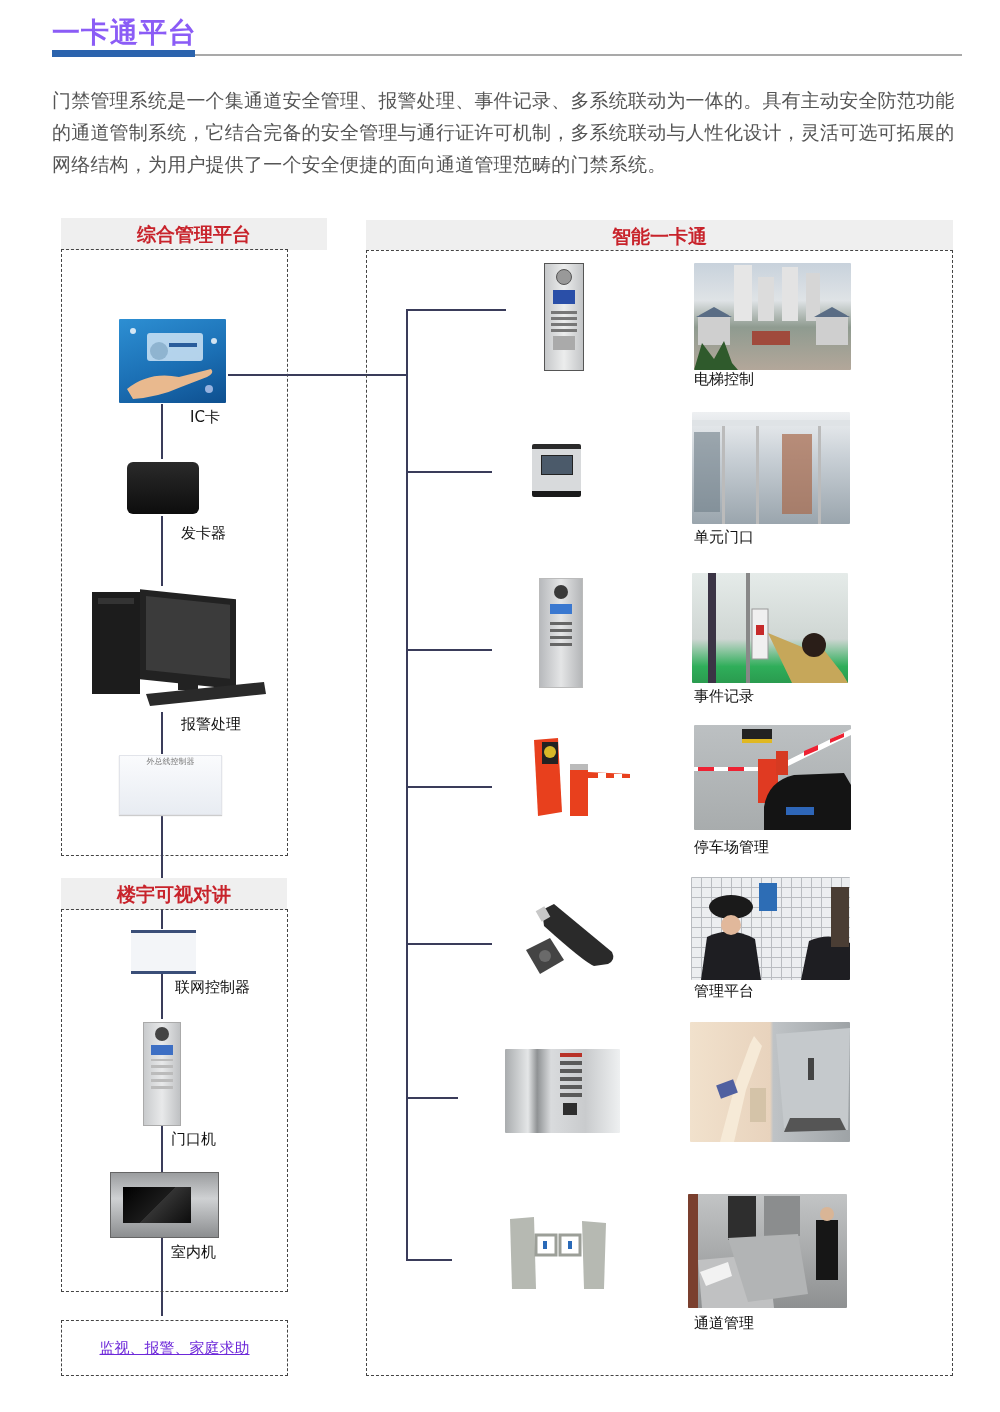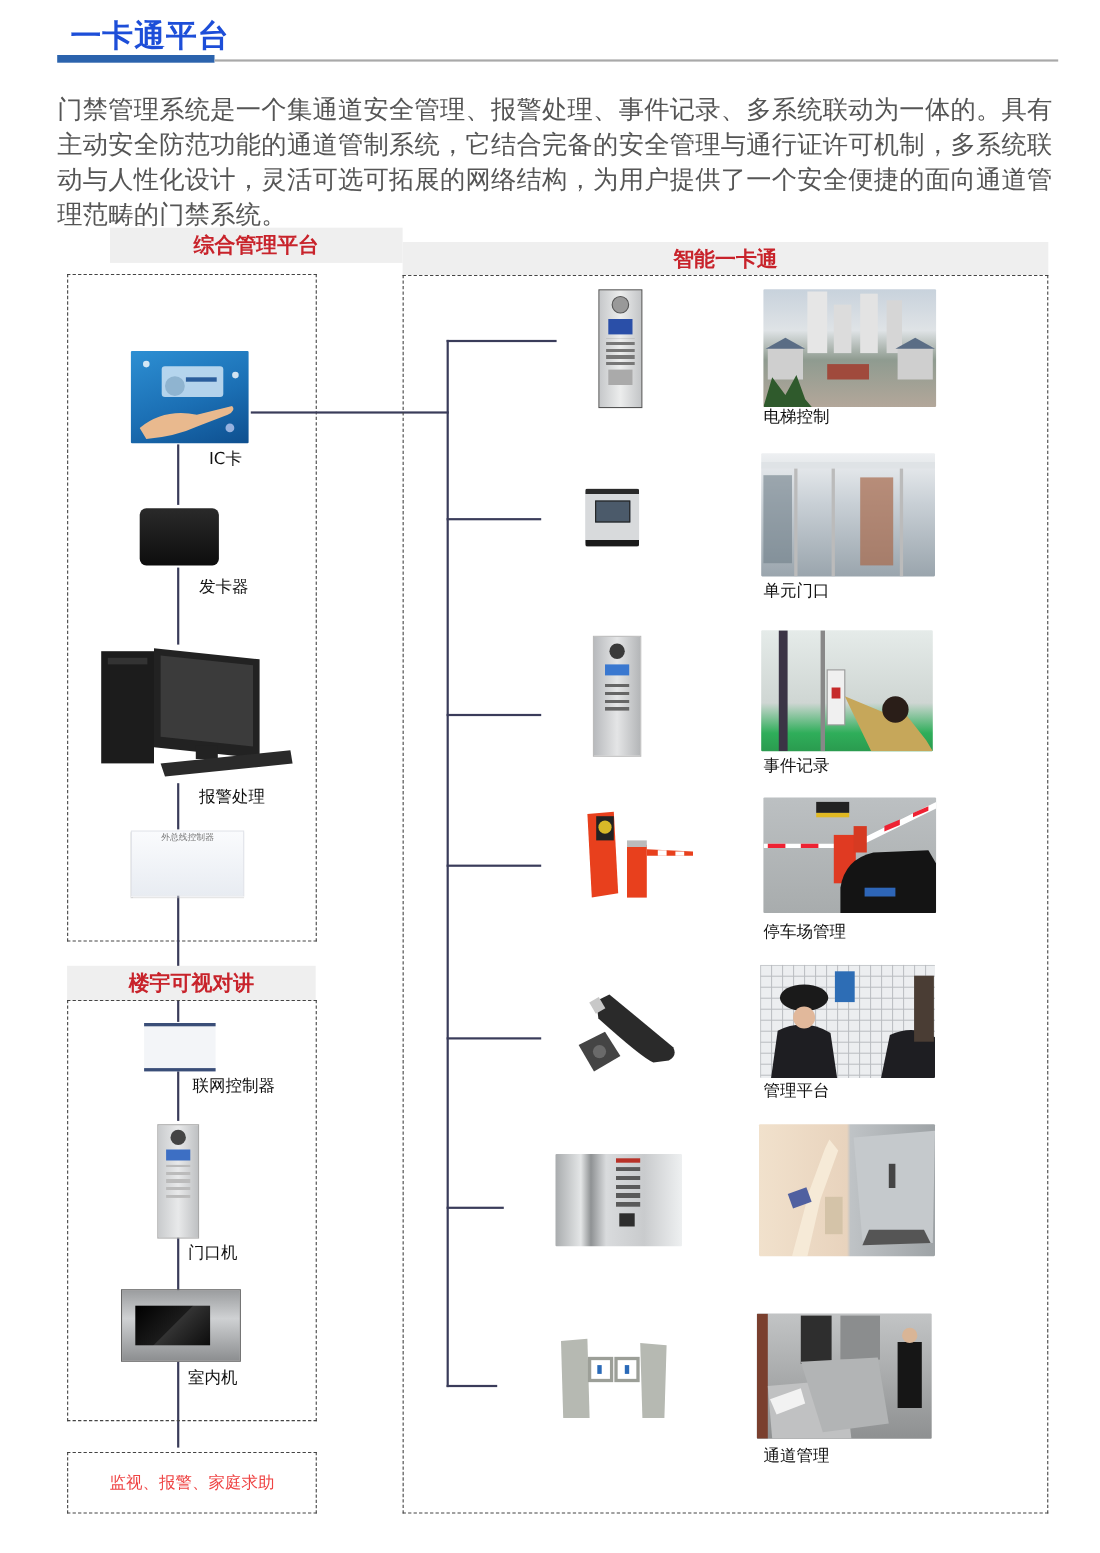--- a/index.html
+++ b/index.html
@@ -1,24 +1,24 @@
 <!DOCTYPE html>
 <html><head>
 <meta charset="utf-8">
 <style>
   html, body { margin:0; padding:0; background:#ffffff; }
   body { width:1000px; height:1412px; position:relative; overflow:hidden;
          font-family:"DejaVu Sans","Liberation Sans",sans-serif; color:#222; }
   .abs { position:absolute; }
 
   
-  .page-title { left:64px; top:14px; font-size:28px; font-weight:bold; color:#1d4ed8; letter-spacing:1px; }
+  .page-title { left:52px; top:14px; font-size:28px; font-weight:bold; color:#8b5cf6; letter-spacing:1px; }
   .title-bar { left:52px; top:50px; width:143px; height:7px; background:#2b63ad; }
   .title-rule { left:195px; top:54px; width:767px; height:2px; background:#a9a9a9; }
-  .intro { left:52px; top:84px; width:915px; font-size:23px; line-height:32px; color:#555; letter-spacing:0.2px; }
+  .intro { left:52px; top:84px; width:915px; font-size:19px; line-height:32px; color:#555; letter-spacing:0.2px; }
 
   
   .section-head { background:#efefef; color:#c8232b; font-weight:bold; font-size:19px; text-align:center; }
   .dash-box { border:1.5px dashed #444; box-sizing:border-box; }
 
   
   .vline { width:2px; background:#3a3c5a; }
   .hline { height:2px; background:#3a3c5a; }
 
   .label { font-size:15px; color:#111; white-space:nowrap; }
@@ -27,21 +27,21 @@
   .photo { border-radius:1px; overflow:hidden; }
 </style>
 </head>
 <body>
 
 <div class="abs page-title">一卡通平台</div>
 <div class="abs title-bar"></div>
 <div class="abs title-rule"></div>
 <div class="abs intro">门禁管理系统是一个集通道安全管理、报警处理、事件记录、多系统联动为一体的。具有主动安全防范功能的通道管制系统，它结合完备的安全管理与通行证许可机制，多系统联动与人性化设计，灵活可选可拓展的网络结构，为用户提供了一个安全便捷的面向通道管理范畴的门禁系统。</div>
 
-<div class="abs section-head" style="left:61px;top:207px;width:266px;height:32px;line-height:32px;margin-left:39px;">
+<div class="abs section-head" style="left:61px;top:218px;width:266px;height:32px;line-height:32px;">
   <span>综合管理平台</span>
 </div>
 <div class="abs dash-box" style="left:61px;top:249px;width:227px;height:607px;"></div>
 
 <div class="abs vline" style="left:161px;top:404px;height:55px;"></div>
 <div class="abs vline" style="left:161px;top:516px;height:70px;"></div>
 <div class="abs vline" style="left:161px;top:712px;height:42px;"></div>
 <div class="abs vline" style="left:161px;top:814px;height:115px;"></div>
 <div class="abs vline" style="left:161px;top:967px;height:52px;"></div>
 <div class="abs vline" style="left:161px;top:1125px;height:48px;"></div>
@@ -95,21 +95,21 @@
   <div style="width:22px;height:30px;margin:4px auto 0;background:repeating-linear-gradient(0deg,#bbb 0 3px,transparent 3px 7px);"></div>
 </div>
 <div class="abs label" style="left:171px;top:1130px;">门口机</div>
 
 <div class="abs" style="left:110px;top:1172px;width:107px;height:64px;background:linear-gradient(180deg,#9b9d9f,#cfd1d3 40%,#8c8e90);border:1px solid #666;">
   <div style="position:absolute;left:12px;top:14px;width:68px;height:36px;background:linear-gradient(135deg,#000 0%,#1b1b1b 50%,#333 51%,#0c0c0c 100%);"></div>
 </div>
 <div class="abs label" style="left:171px;top:1243px;">室内机</div>
 
 <div class="abs dash-box" style="left:61px;top:1320px;width:227px;height:56px;">
-  <div style="text-align:center;font-size:15px;line-height:54px;color:#ef4444;">监视、报警、家庭求助</div>
+  <div style="text-align:center;font-size:15px;line-height:54px;color:#6d28d9;text-decoration:underline;">监视、报警、家庭求助</div>
 </div>
 
 <div class="abs section-head" style="left:366px;top:220px;width:587px;height:30px;line-height:32px;">
   <span>智能一卡通</span>
 </div>
 <div class="abs dash-box" style="left:366px;top:250px;width:587px;height:1126px;"></div>
 
 <div class="abs vline" style="left:406px;top:309px;height:952px;"></div>
 
 <div class="abs hline" style="left:406px;top:309px;width:100px;"></div>

